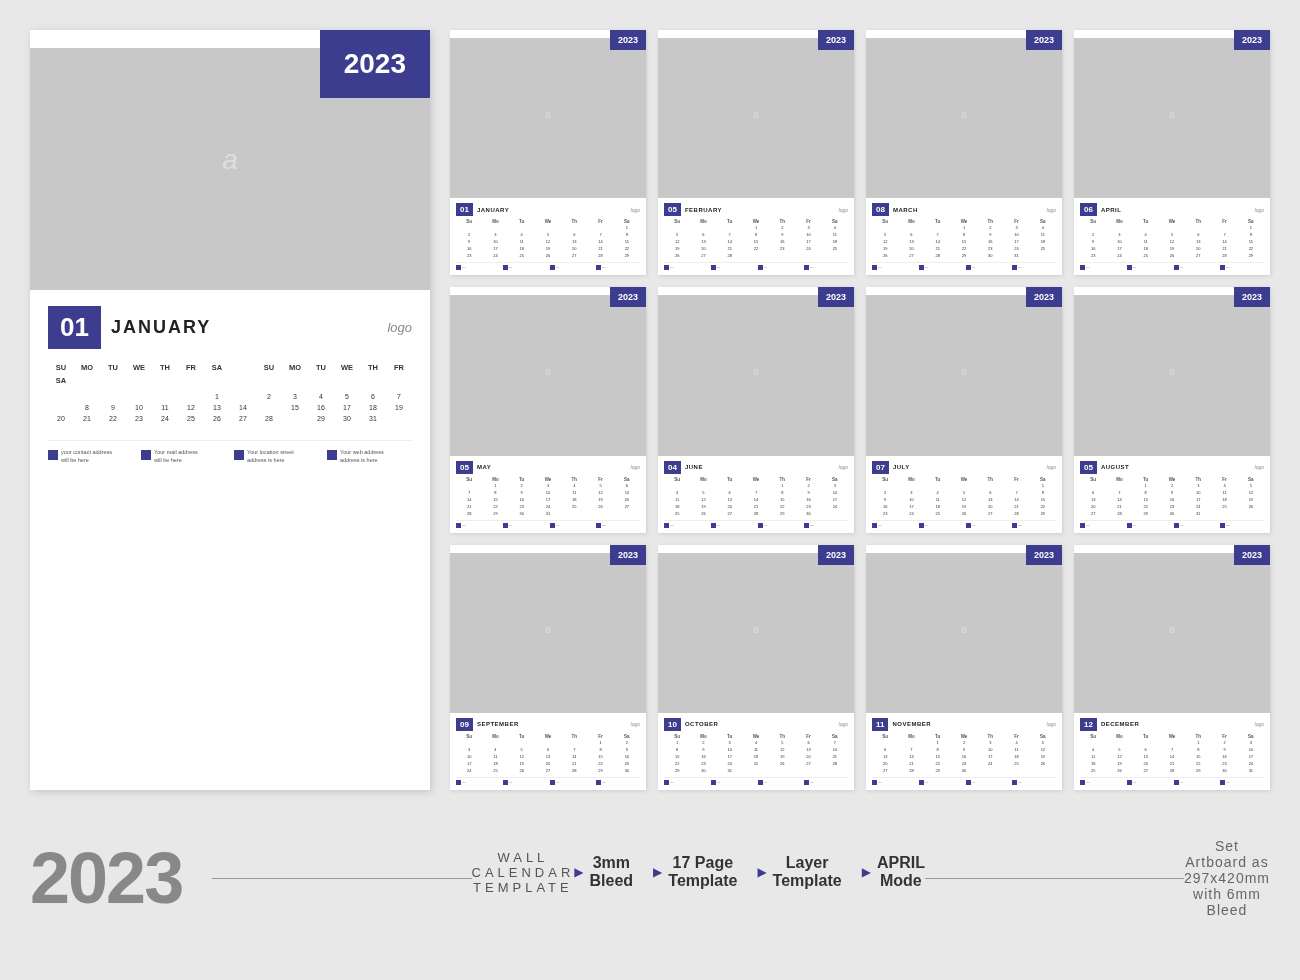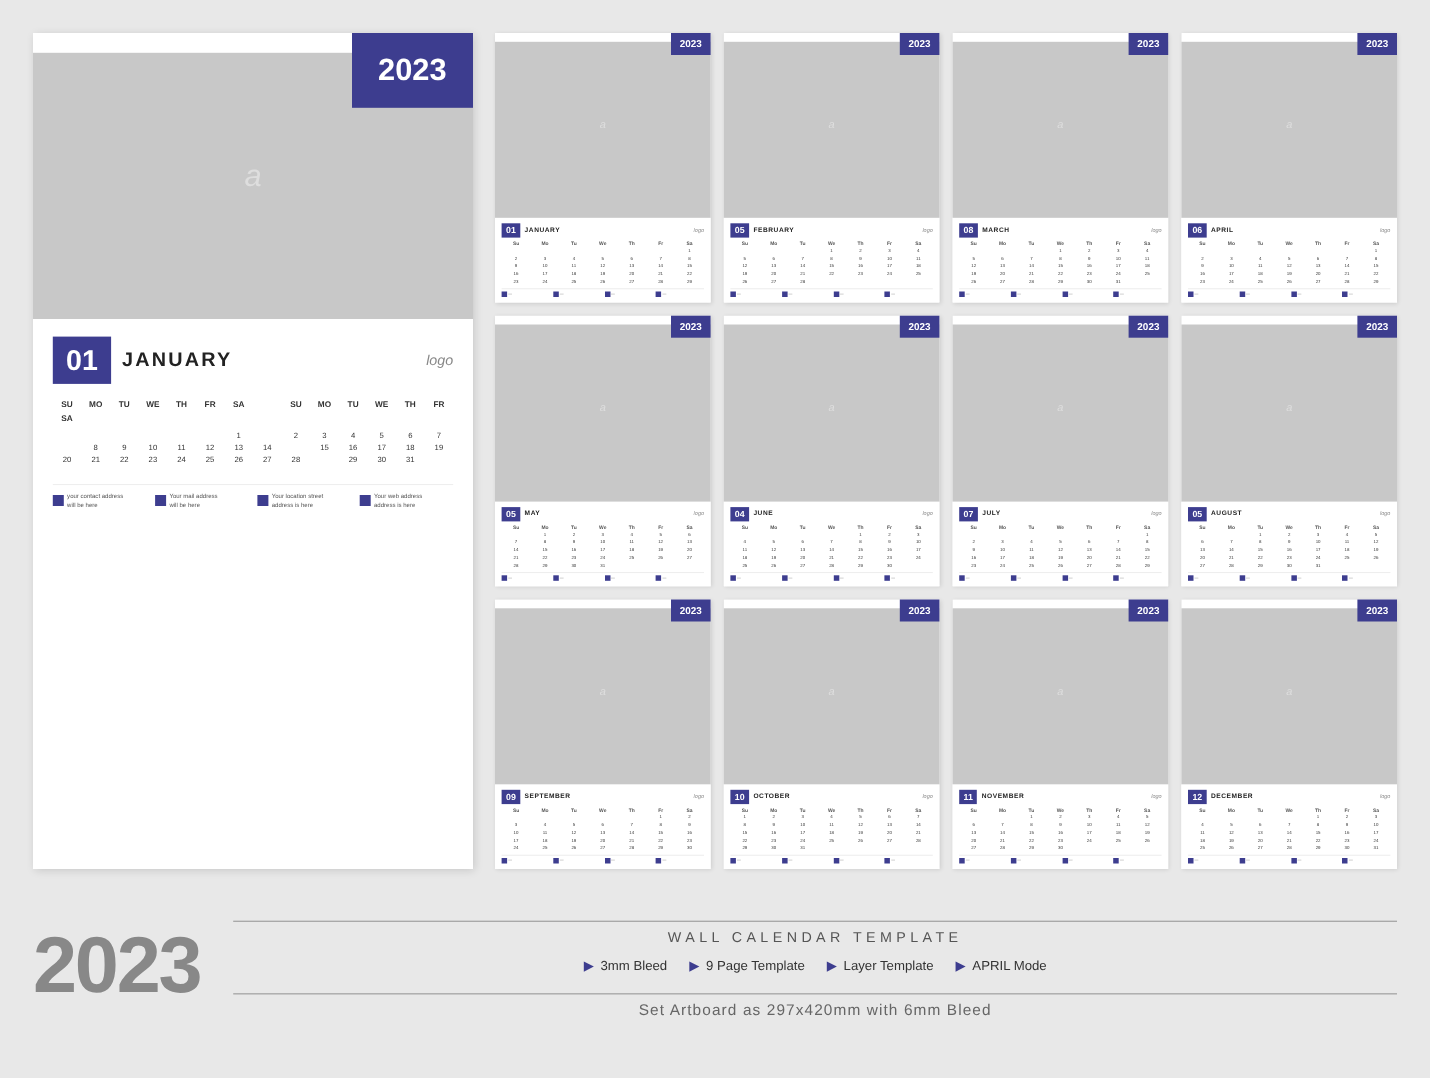--- a/index.html
+++ b/index.html
@@ -306,23 +306,24 @@
       font-weight: bold;
       color: #888;
       letter-spacing: -2px;
       margin-right: 30px;
       line-height: 1;
     }
 
     .bottom-right {
       flex: 1;
       display: flex;
-      flex-direction: column;
+      flex-direction: row;
       align-items: center;
       justify-content: center;
+      text-align: center;
     }
 
     .wall-calendar-title {
       font-size: 13px;
       letter-spacing: 4px;
       color: #555;
       margin-bottom: 12px;
       font-weight: normal;
     }
 
@@ -340,23 +341,23 @@
       align-items: center;
       gap: 6px;
     }
 
     .feature-arrow {
       color: #3d3d8f;
       font-size: 12px;
     }
 
     .feature-text {
-      font-size: 12px;
+      font-size: 16px;
       color: #333;
-      font-weight: normal;
+      font-weight: bold;
     }
 
     .divider-line {
       width: 100%;
       height: 1px;
       background: #999;
       margin: 6px 0;
     }
 
     .artboard-text {
@@ -1406,21 +1407,21 @@
     <div class="bottom-right">
       <div class="divider-line"></div>
       <div class="wall-calendar-title">WALL CALENDAR TEMPLATE</div>
       <div class="features-row" id="features-row">
       <div class="feature-item">
             <span class="feature-arrow">▶</span>
             <span class="feature-text">3mm Bleed</span>
           </div>
           <div class="feature-item">
             <span class="feature-arrow">▶</span>
-            <span class="feature-text">9 Page Template</span>
+            <span class="feature-text">17 Page Template</span>
           </div>
           <div class="feature-item">
             <span class="feature-arrow">▶</span>
             <span class="feature-text">Layer Template</span>
           </div>
           <div class="feature-item">
             <span class="feature-arrow">▶</span>
             <span class="feature-text">APRIL Mode</span>
           </div>
         </div>

